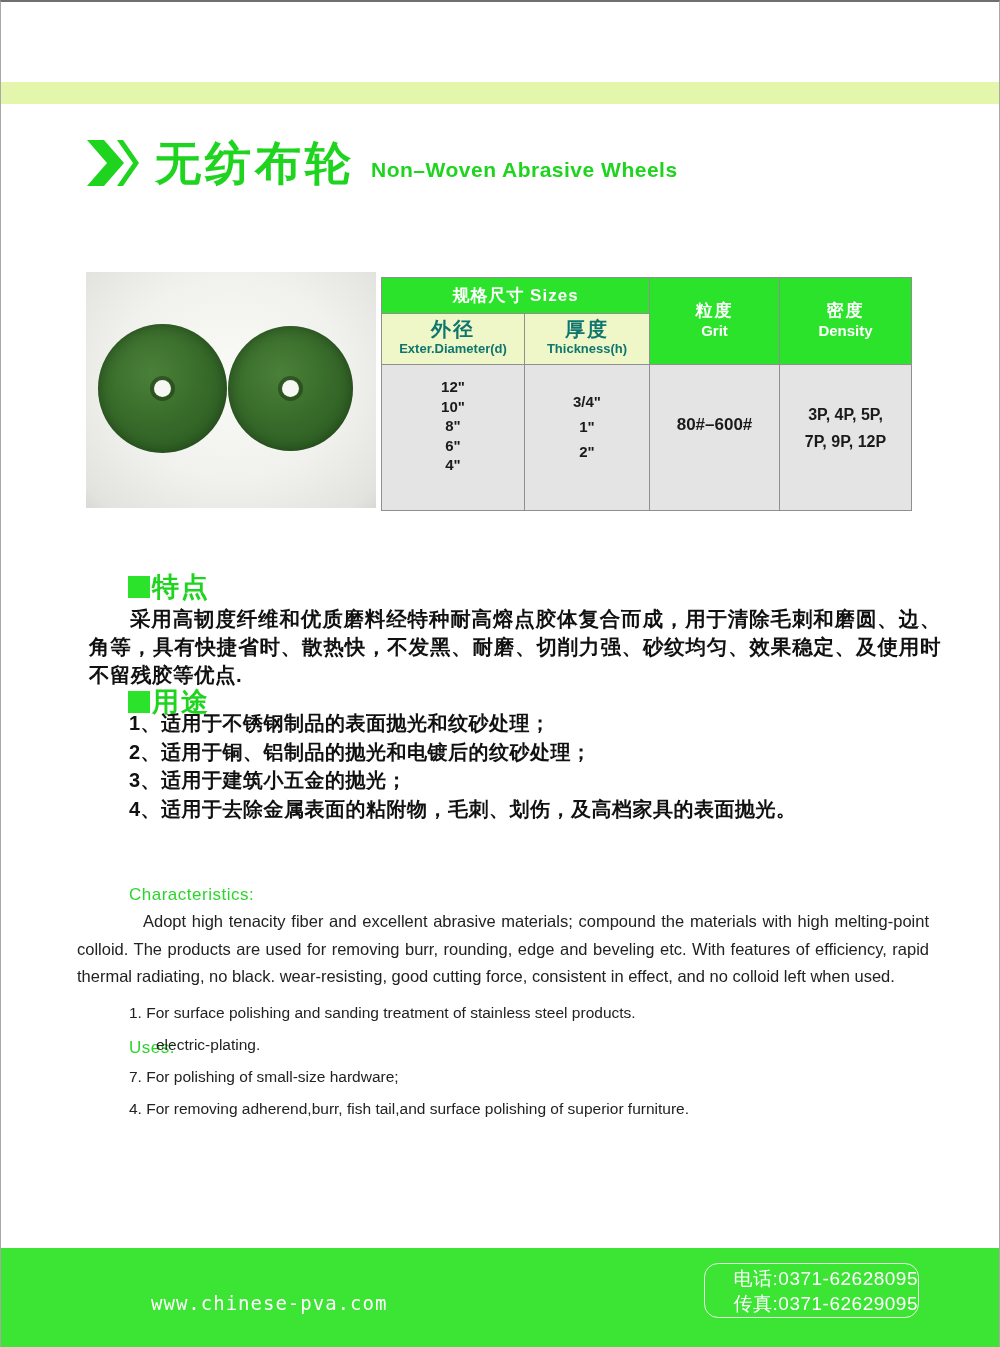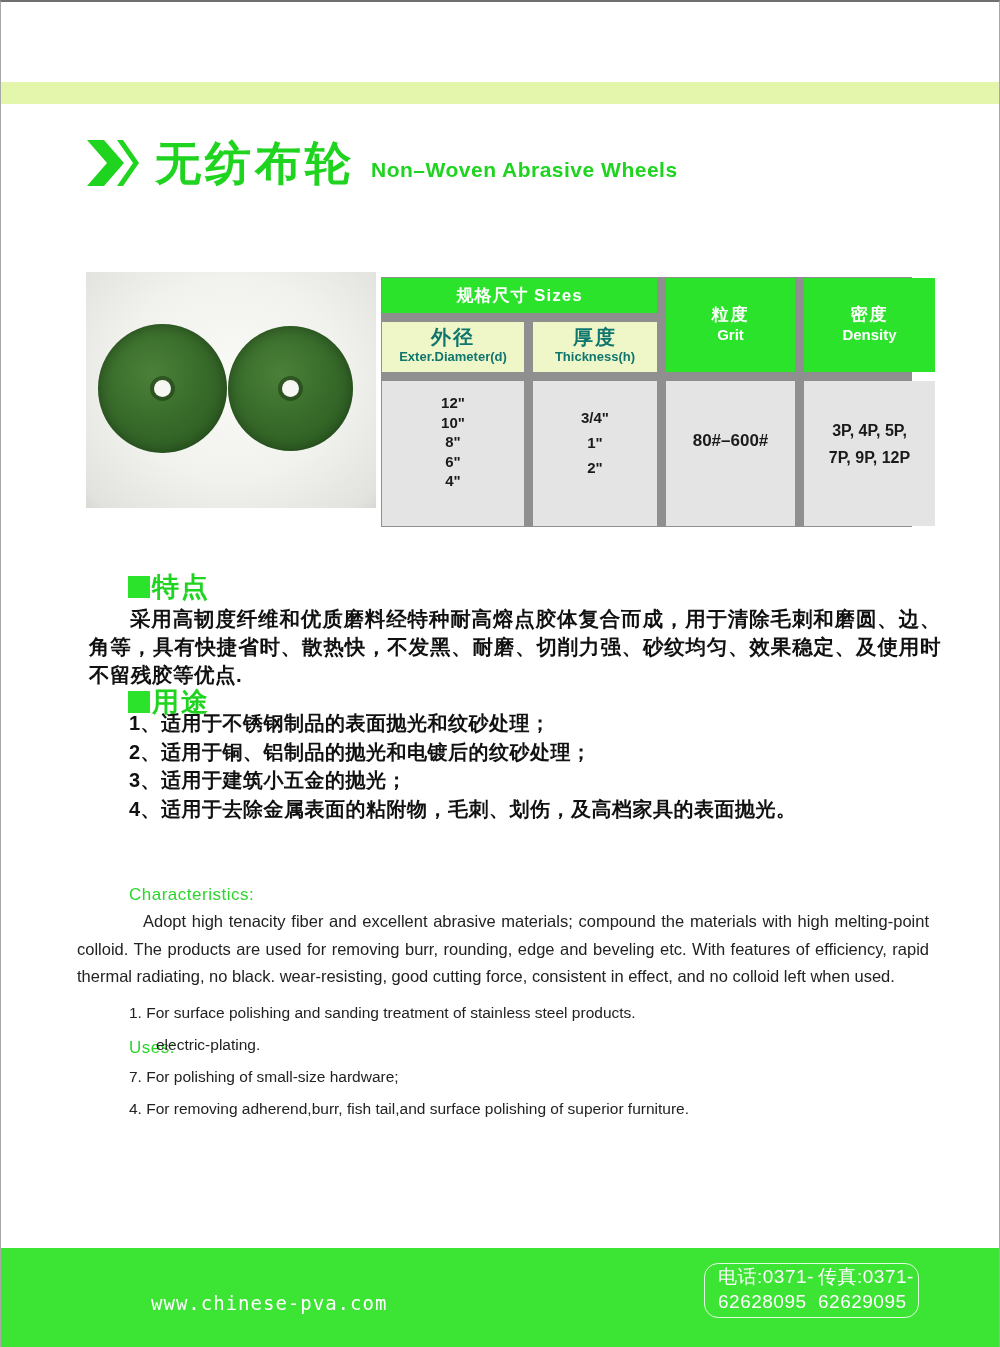--- a/index.html
+++ b/index.html
@@ -49,21 +49,21 @@
     background:#f6f6f2; box-shadow:0 0 0 4px rgba(20,40,12,0.45);
   }
 
   
   .spec-table {
     position:absolute; left:380px; top:275px; width:531px;
     border:1px solid #8f8f8f; background:#8f8f8f;
     display:grid;
     grid-template-columns:142px 124px 129px 131px;
     grid-template-rows:35px 50px 145px;
-    gap:9px;
+    gap:1px;
   }
   .cell { display:flex; flex-direction:column; align-items:center; }
   .cell-group {
     grid-column:1/3; grid-row:1; background:#2ce32c; color:#ffffff;
     justify-content:center; font-size:17px; font-weight:bold; letter-spacing:1px;
   }
   .cell-ghead {
     grid-row:1/3; background:#2ce32c; color:#ffffff; justify-content:center;
     font-weight:bold; line-height:20px;
   }
@@ -118,23 +118,24 @@
     background:#3ce434;
   }
   .site {
     position:absolute; left:150px; top:44px; color:#ffffff;
     font-family:"DejaVu Sans Mono","Liberation Mono",monospace;
     font-size:19px; letter-spacing:1px;
   }
   .contact-box {
     position:absolute; left:703px; top:15px; width:215px; height:55px;
     border:1px solid rgba(255,255,255,0.85); border-radius:14px;
-    display:flex; justify-content:center;
+    display:flex; flex-direction:column; justify-content:center;
     padding-left:13px; color:#ffffff; font-size:19px; line-height:25px;
     letter-spacing:0.5px;
+    text-align:right;
   }
 </style>
 </head>
 <body>
 
 <div class="page">
 
   <div class="top-band"></div>
 
   <div class="brand">

